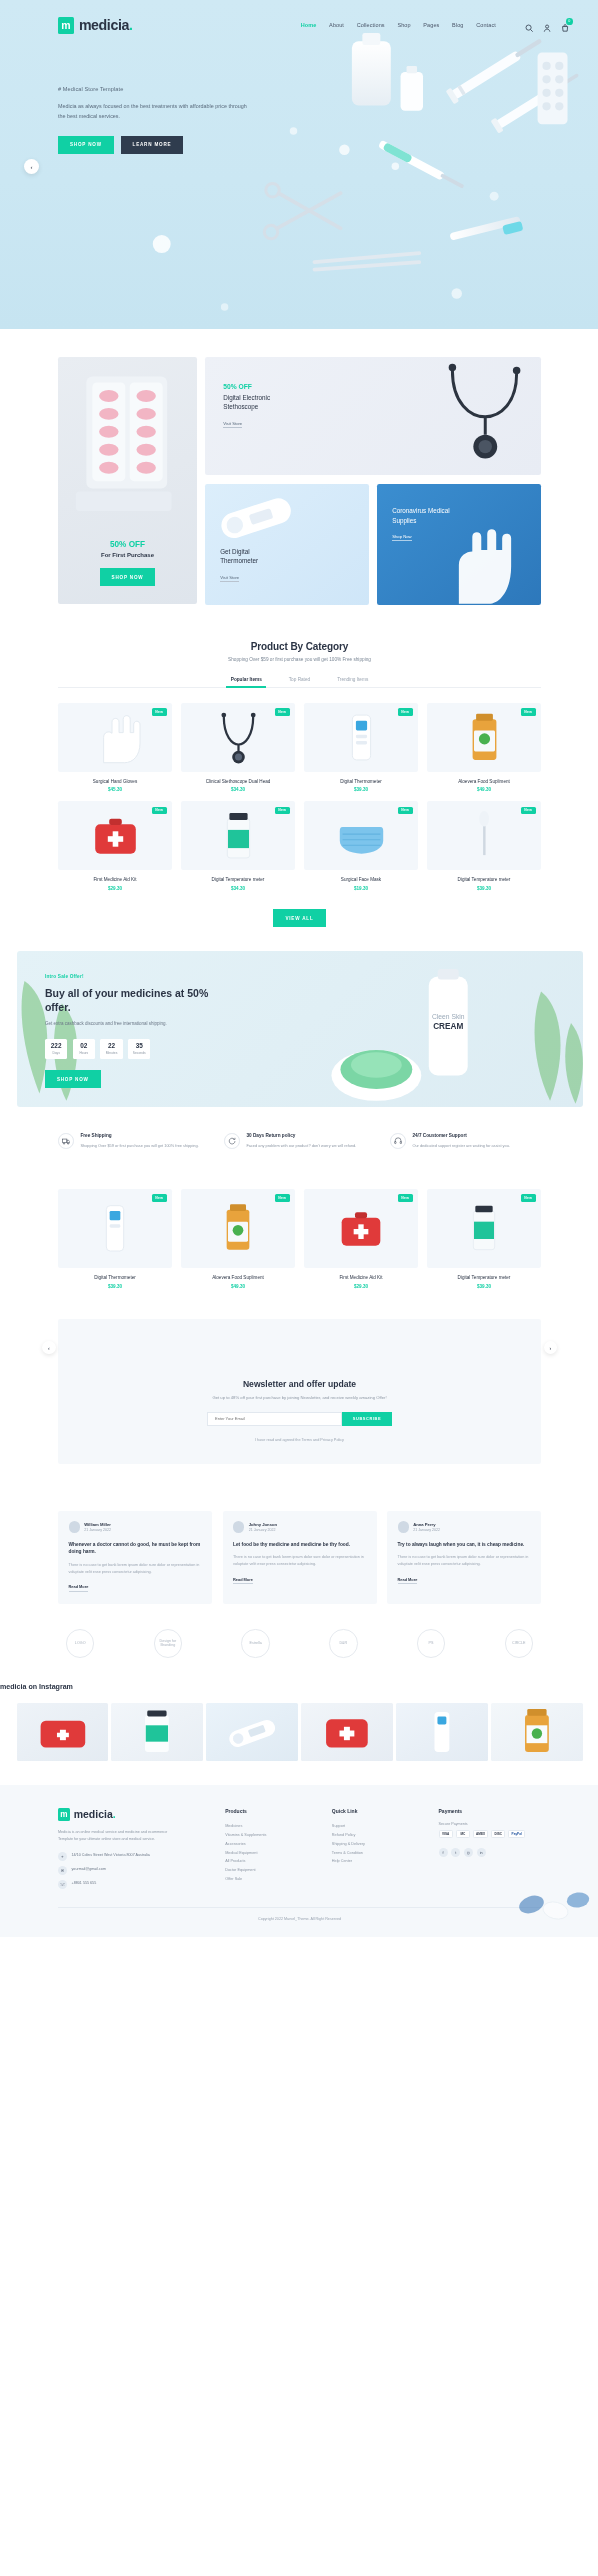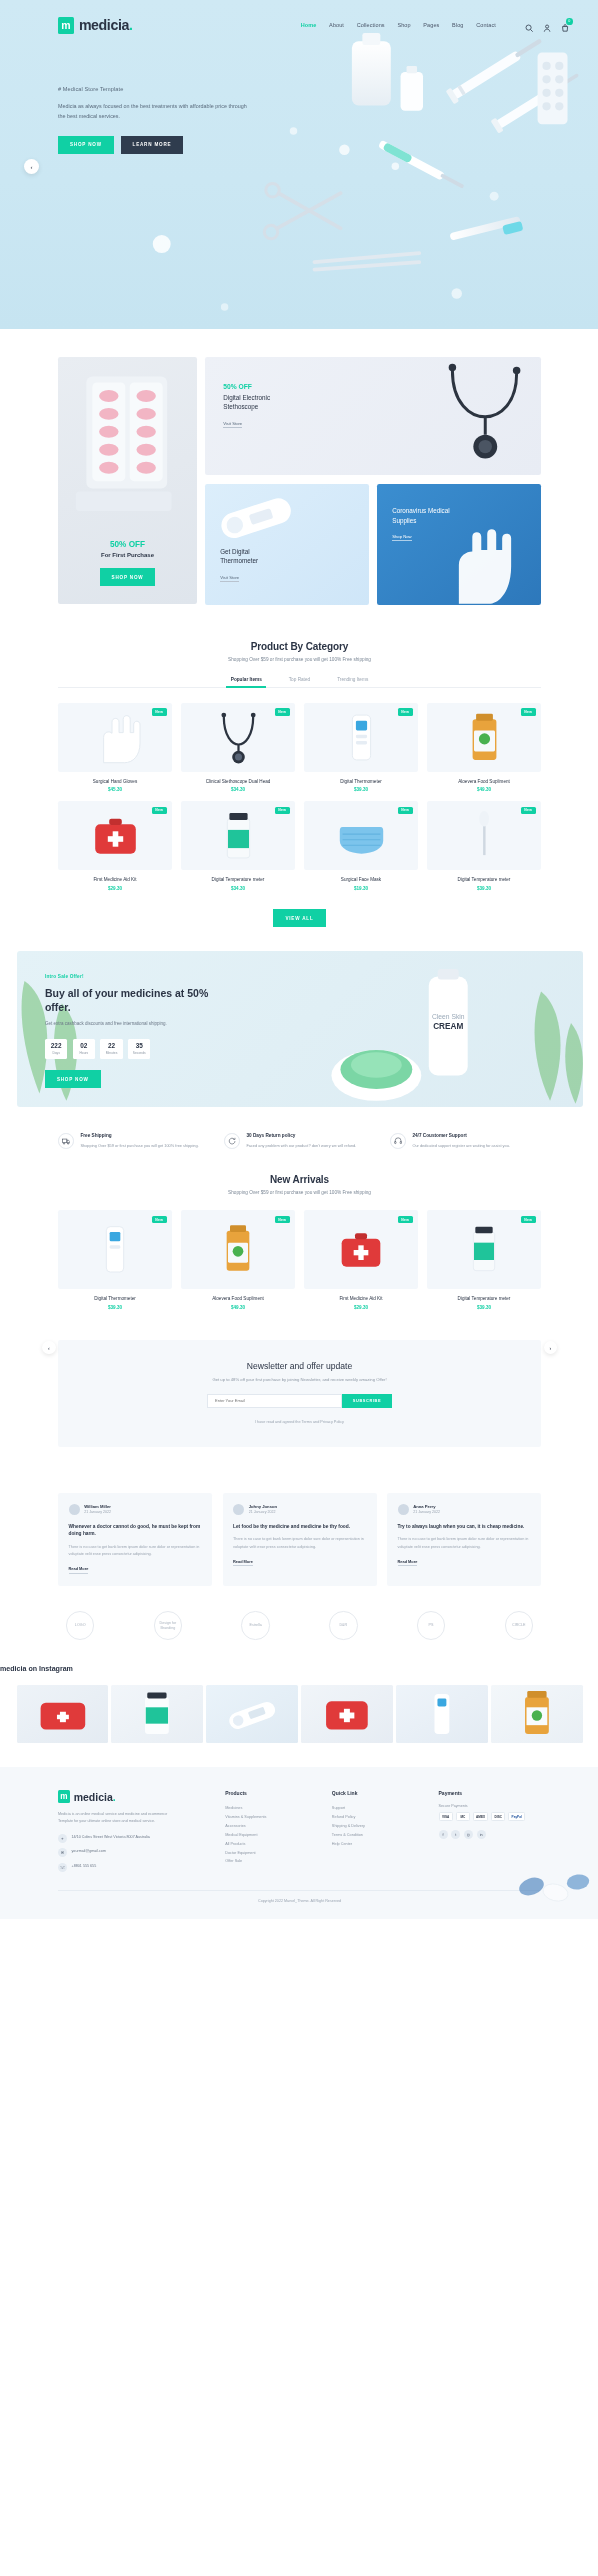--- a/index.html
+++ b/index.html
@@ -155,21 +155,21 @@
   }
   .car-btn{
     position:absolute;top:192px;width:13.5px;height:13.5px;border-radius:50%;background:#fff;
     box-shadow:0 1.5px 4.5px rgba(0,0,0,.10);display:flex;align-items:center;justify-content:center;
     font-size:5.2px;color:#2b3445;z-index:4;
   }
 
   
   .news-wrap{ padding: 30px 58px 0; }
   .news{ background:#f5f8fb; border-radius:2.2px; text-align:center; padding: 21px 30px 22.5px; }
-  .news-t{ font-size:8.6px;font-weight:400;color:#2b3445; }
+  .news-t{ font-size:8.6px;font-weight:700;color:#2b3445;margin-top:39px; }
   .news-s{ margin-top:6px;font-size:4.2px;color:#8e98a5; }
   .news-form{ margin-top:12px; display:flex; justify-content:center; }
   .news-input{
     width:135px;height:14.2px;border:0.7px solid #e2e8ef;background:#fff;
     font-size:4px;color:#9aa4b1;padding:0 6.7px;outline:none;font-family:inherit;
   }
   .news-btn{ height:14.2px;padding:0 10.5px;background:#10d0a4;color:#fff;border:none;
     font-size:3.9px;font-weight:700;letter-spacing:0.6px;text-transform:uppercase;cursor:pointer; }
   .news-note{ margin-top:12px;font-size:3.8px;color:#9aa4b1; }
 
@@ -631,24 +631,20 @@
           </svg>
       </div>
       <div>
         <div class="feat-t">24/7 Coustomer Support</div>
         <div class="feat-d">Our dedicated support register are waiting for assist you.</div>
       </div>
     </div>
   </section>
 
   <section class="arrivals">
-    <div class="sec-head">
-      <h2 class="sec-title">New Arrivals</h2>
-      <p class="sec-sub">Shopping Over $59 or first purchase you will get 100% Free shipping</p>
-    </div>
     <div class="car-btn" style="left:42px">‹</div>
     <div class="car-btn" style="right:42px">›</div>
     <div class="arr-grid">
       <div class="prod">
         <div class="arr-thumb">
           <svg viewBox="0 0 90 90" width="60" height="60">
             <rect x="32" y="10" width="26" height="68" rx="6" fill="#ffffff" stroke="#e2e9f0" stroke-width="1.3"></rect>
             <rect x="37" y="18" width="16" height="14" rx="2" fill="#3aa7e0"></rect>
             <rect x="37" y="38" width="16" height="5" rx="2" fill="#e6edf4"></rect>
           </svg>

